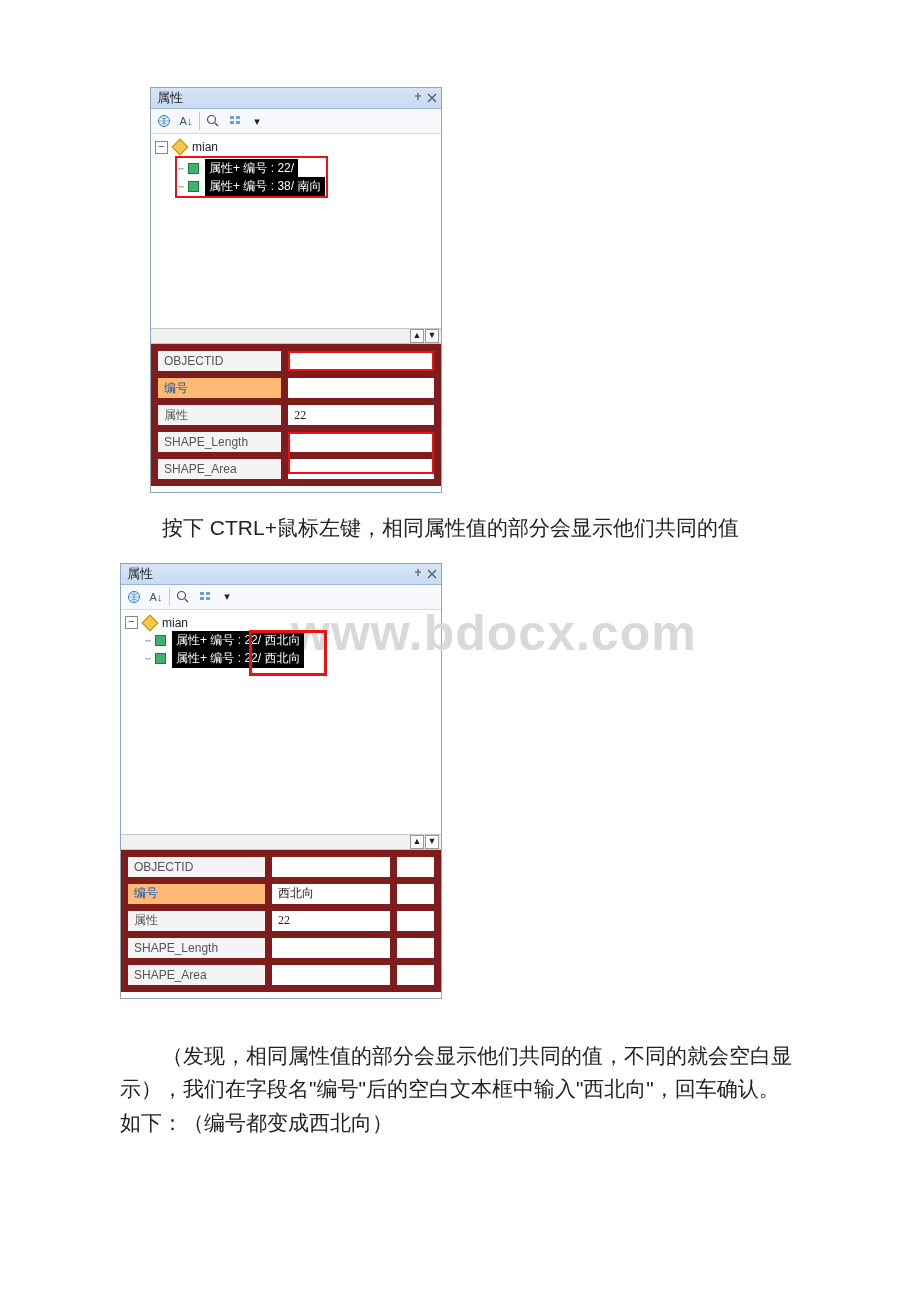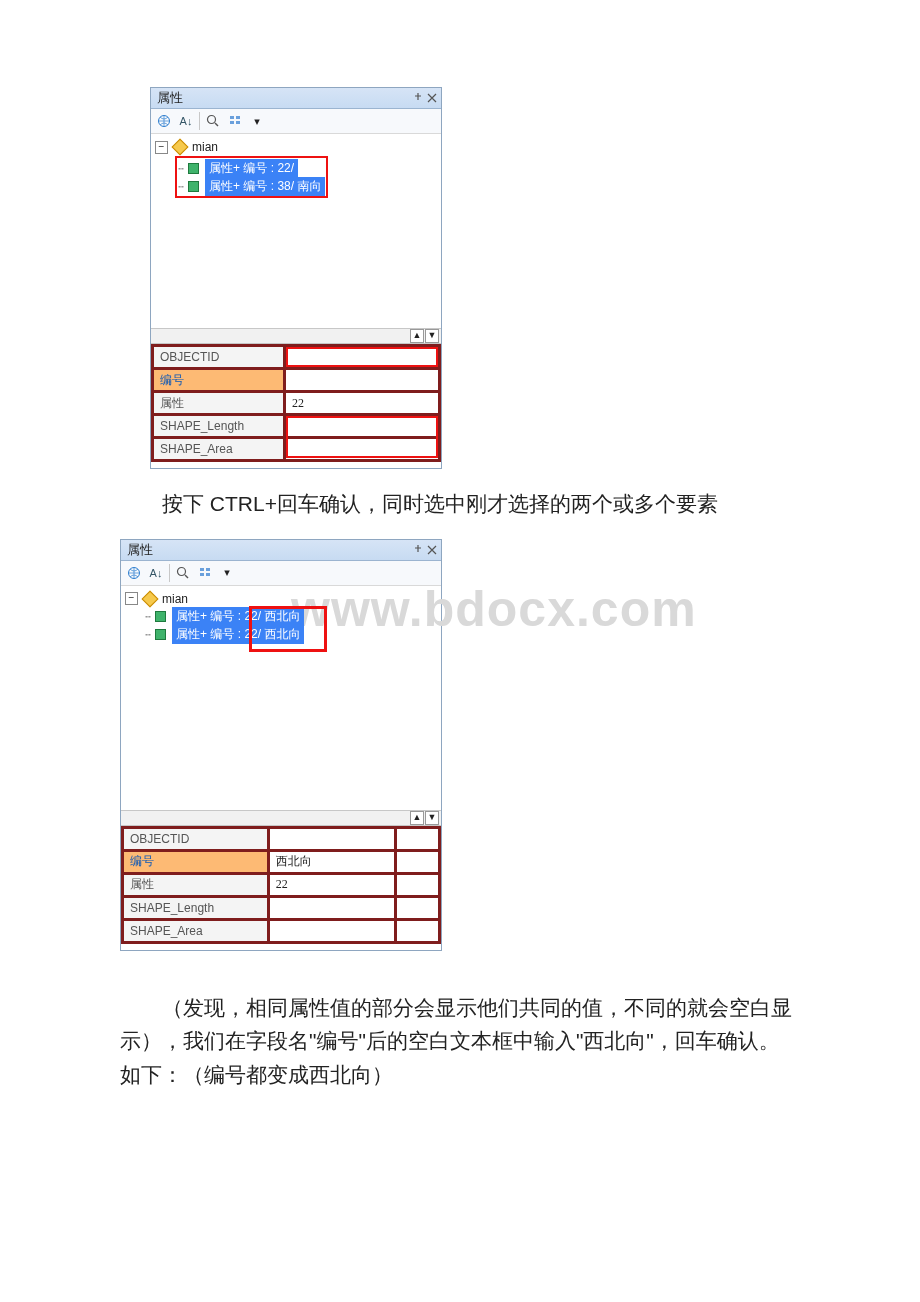--- a/index.html
+++ b/index.html
@@ -96,21 +96,21 @@
     border: 1px solid #1f7a3e;
     margin-right: 4px;
   }
   .dotline {
     color: #888;
     font-family: monospace;
     font-size: 10px;
     padding-right: 2px;
   }
   .sel {
-    background: #3b82f6;
+    background: #000000;
     color: #fff;
     padding: 1px 4px;
   }
   .redbox-tree {
     border: 2px solid #e11;
     padding: 1px;
     display: inline-block;
   }
 
   .splitter {
@@ -132,21 +132,21 @@
     text-align: center;
     background:#fff;
   }
 
   .propgrid {
     width: 100%;
     border-collapse: collapse;
     font-size: 12px;
   }
   .propgrid td {
-    border: 3px solid #7f1d1d;
+    border: 7px solid #7f1d1d;
     height: 20px;
     padding: 0 6px;
   }
   .propgrid .k { width: 46%; color:#555; background:#f4f4f4; }
   .propgrid .k.hl { background:#fdba74; color:#0a57b7; }
   .propgrid .v { position: relative; font-family: Liberation Serif, serif; }
   .redcell-inner {
     border: 2px solid #e11;
     position: absolute; left:0; right:0; top:0; bottom:0;
   }
@@ -267,21 +267,21 @@
       </tr>
       <tr>
         <td class="k">SHAPE_Area</td>
         <td class="v"></td>
       </tr>
     </tbody>
       </table>
     <div class="panel-footer"></div>
   </div>
 
-  <p class="body-text">按下 CTRL+回车确认，同时选中刚才选择的两个或多个要素</p>
+  <p class="body-text">按下 CTRL+鼠标左键，相同属性值的部分会显示他们共同的值</p>
 
   <div class="panel second" style="margin-left:0; position:relative;">
     <div class="watermark">www.bdocx.com</div>
 
     <div class="panel-title">
       <span>属性</span>
       <span class="spacer"></span>
       <span class="title-btns">
         <span>
           <svg width="10" height="10">

